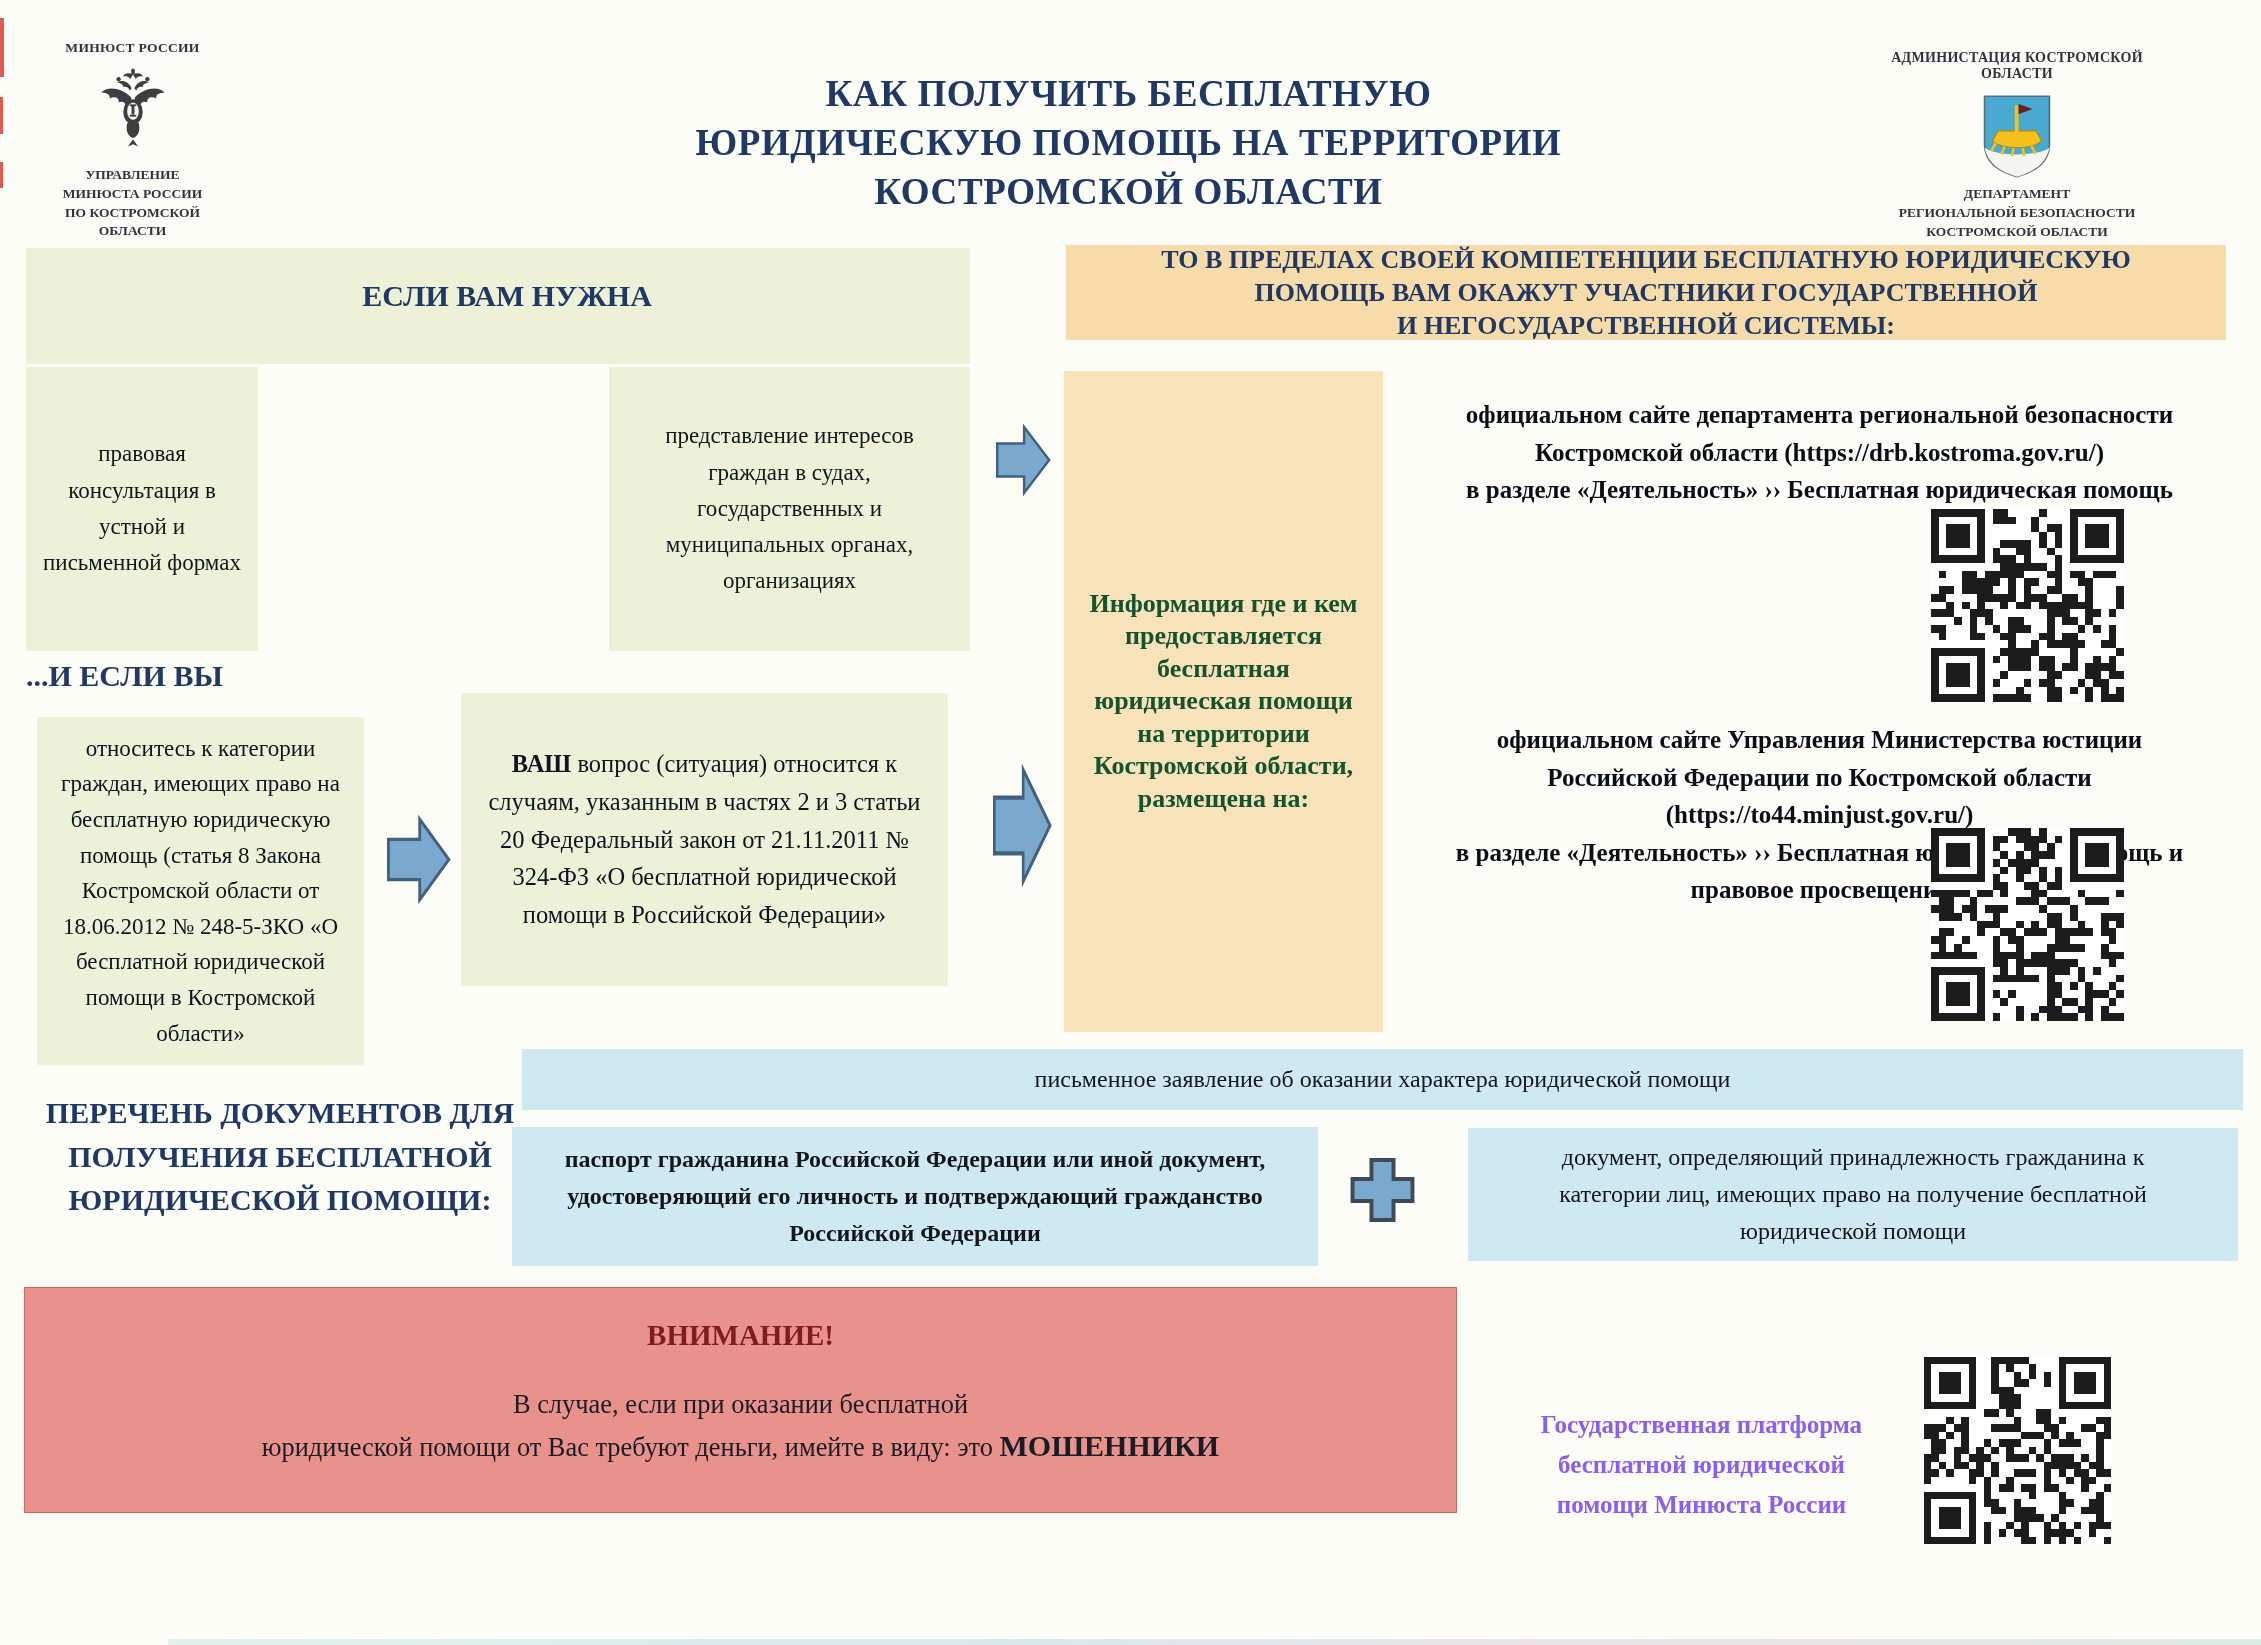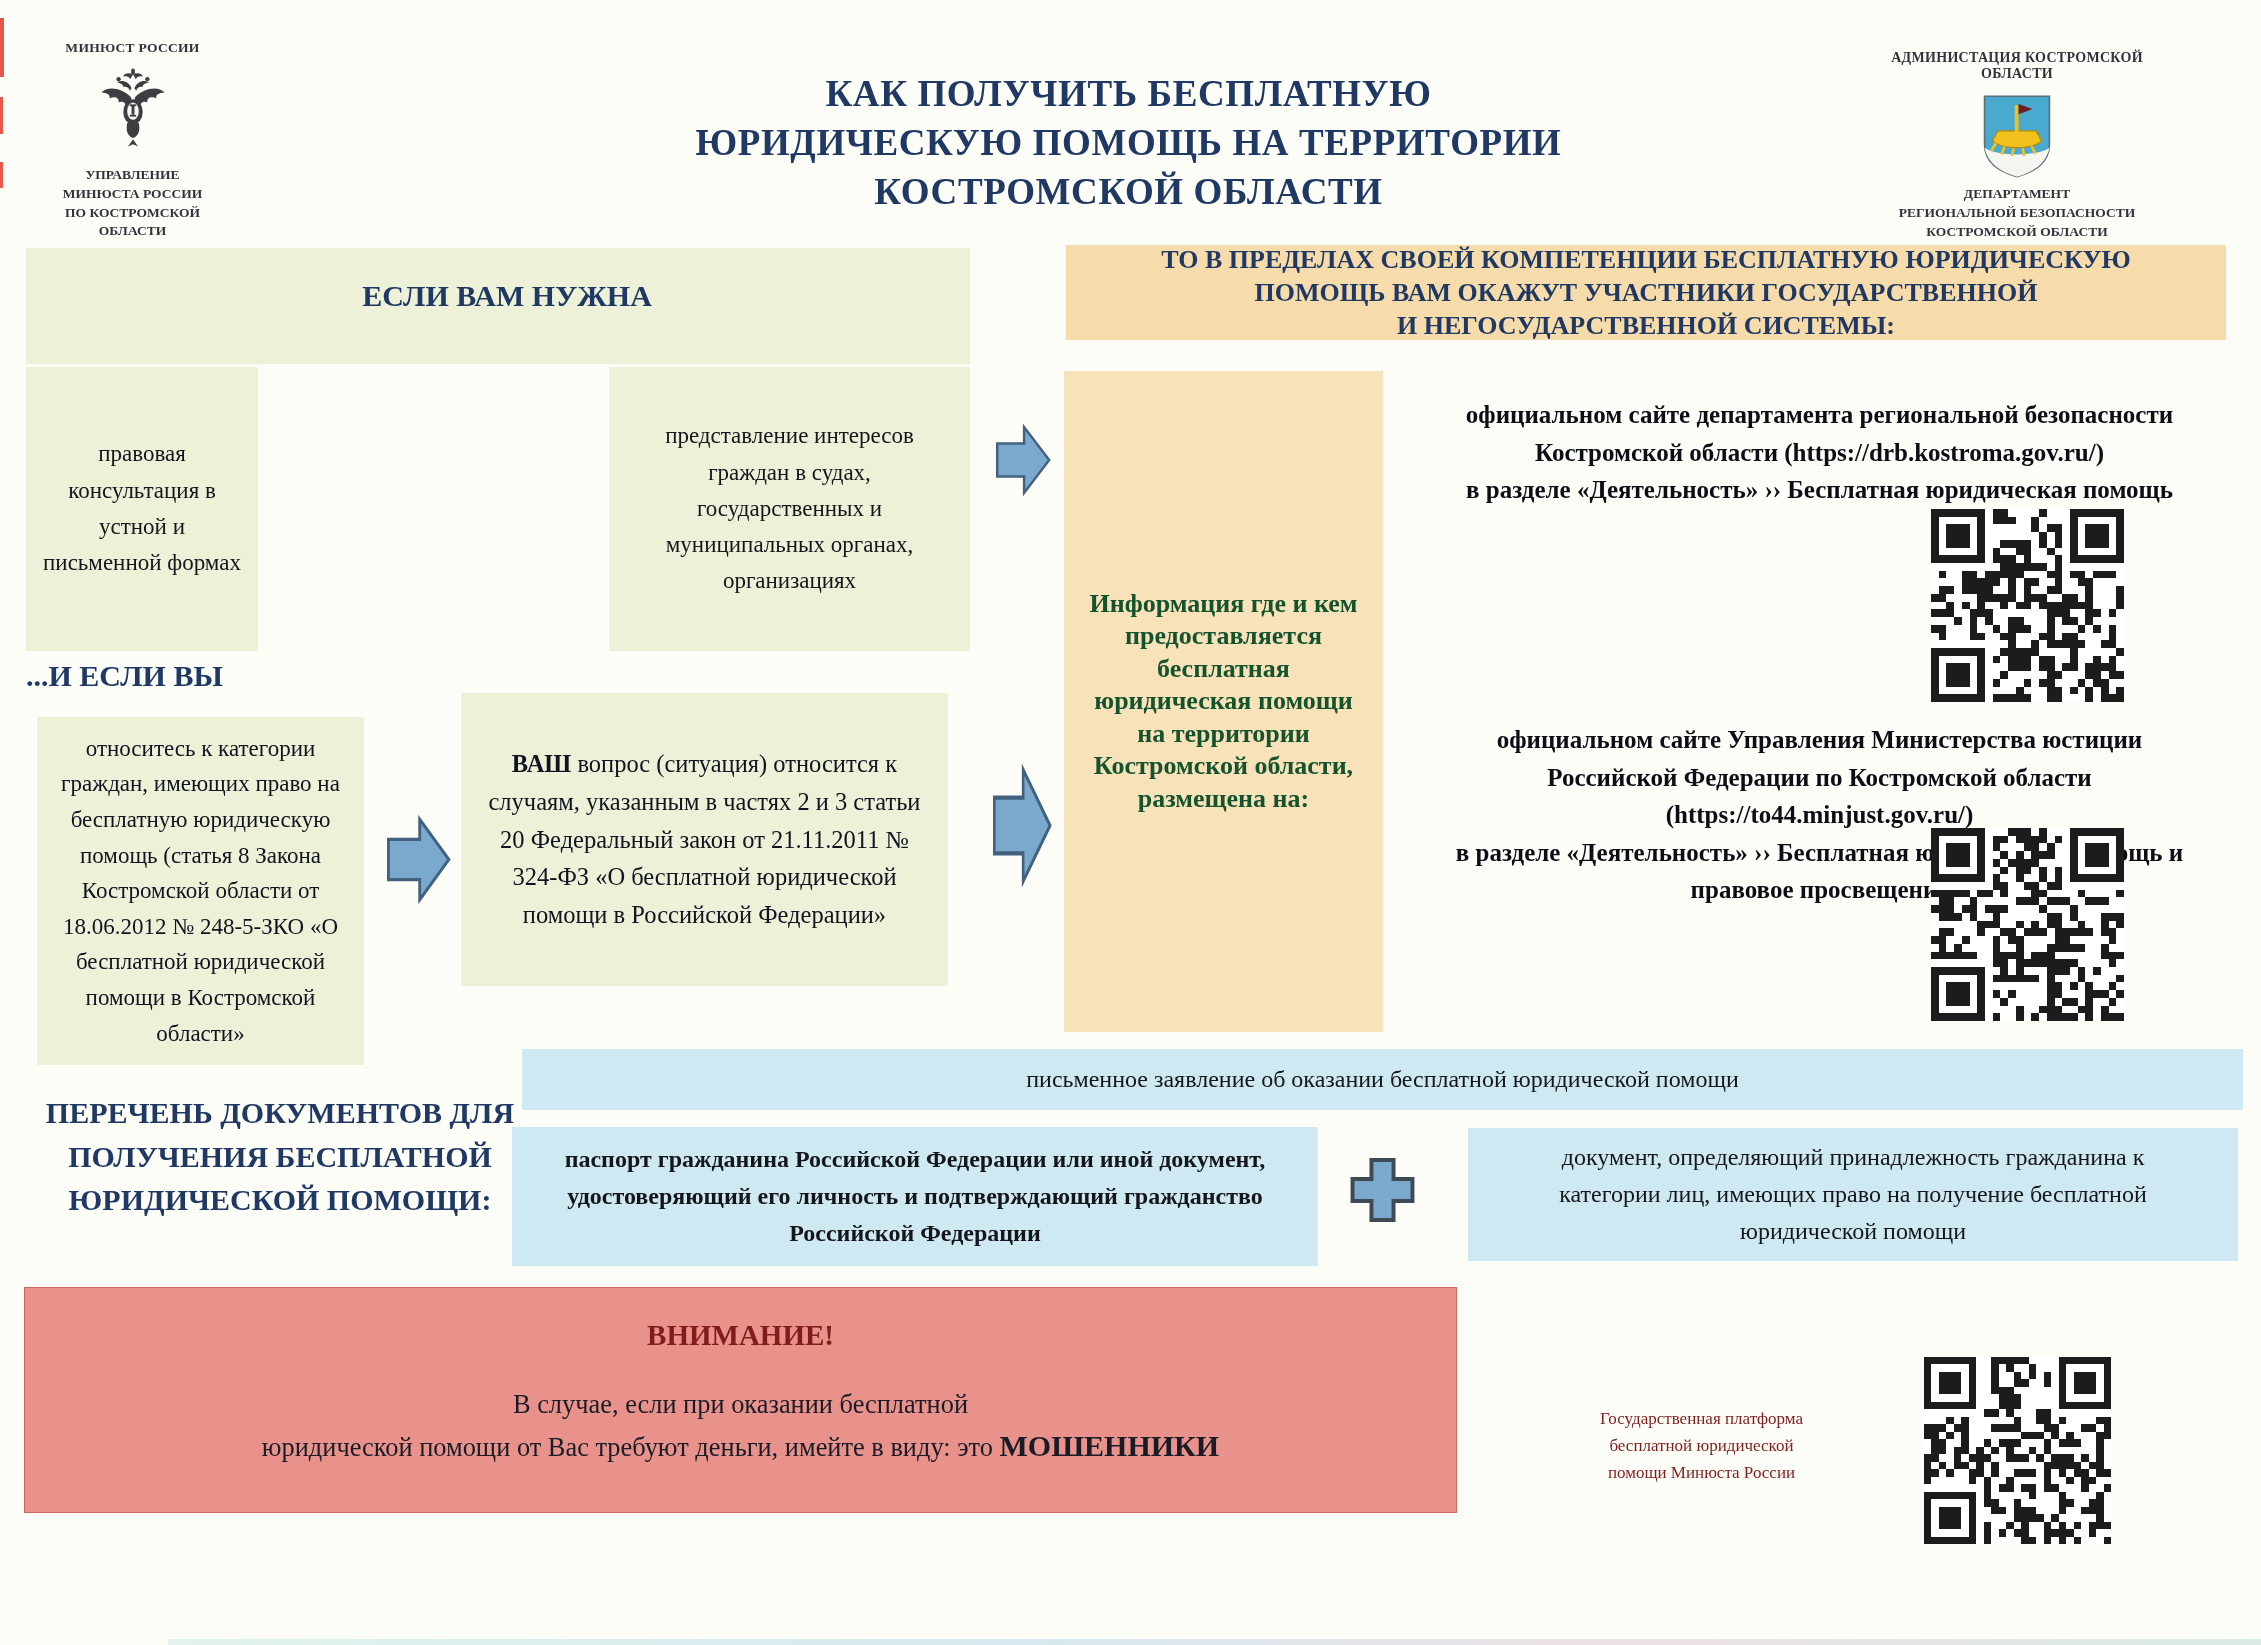--- a/index.html
+++ b/index.html
@@ -28,21 +28,21 @@
   .sec-head{color:#1f3864;font-weight:bold;font-size:30px;}
   .body-txt{color:#14161c;font-size:23px;line-height:1.58;}
   .body-lg{color:#101420;font-size:24.5px;line-height:1.55;}
   .prov-head{color:#1f3864;font-weight:bold;font-size:26px;line-height:1.27;}
   .info-txt{color:#14532d;font-weight:bold;font-size:26px;line-height:1.25;}
   .site-txt{color:#0c0e16;font-weight:bold;font-size:25px;line-height:1.5;}
   .blue-txt{color:#14161c;font-size:24px;line-height:1.55;}
   .warn-title{color:#7f1d1d;font-weight:bold;font-size:29px;}
   .warn-line{color:#191c26;font-size:26.4px;}
   .warn-bold{font-weight:bold;font-size:30px;}
-  .foot-cap{color:#7f1d1d;font-weight:normal;font-size:17px;line-height:1.6;}
+  .foot-cap{color:#8b5cf6;font-weight:bold;font-size:25px;line-height:1.6;}
   .qr{background:#fff;}
   .artifact-red{background:#e03b2f;opacity:.85;}
   .bottom-strip{background:linear-gradient(90deg,#d8efe9,#c8e2ea 40%,#e8d8e0 70%,#cfe6de);opacity:.75;}
 </style>
 </head>
 <body>
 
 <div id="poster">
 
   <div class="abs artifact-red" style="left:0;top:18px;width:3.9px;height:59px;"></div>
@@ -605,21 +605,21 @@
         <rect x="0" y="18" width="7" height="7" fill="#1c1c1c"></rect>
         <rect x="1" y="19" width="5" height="5" fill="#ffffff"></rect>
         <rect x="2" y="20" width="3" height="3" fill="#1c1c1c"></rect>
       </svg></div>
 
   <div class="abs center sec-head pre" style="left:35px;top:1091px;width:490px;line-height:1.45;">ПЕРЕЧЕНЬ ДОКУМЕНТОВ ДЛЯ
 ПОЛУЧЕНИЯ БЕСПЛАТНОЙ
 ЮРИДИЧЕСКОЙ ПОМОЩИ:</div>
 
   <div class="abs blue panel-flex" style="left:522px;top:1049px;width:1721px;height:61px;">
-    <div class="blue-txt center">письменное заявление об оказании бесплатной юридической помощи</div>
+    <div class="blue-txt center">письменное заявление об оказании характера юридической помощи</div>
   </div>
 
   <div class="abs blue panel-flex" style="left:512px;top:1127px;width:806px;height:139px;font-weight:bold;">
     <div class="blue-txt center pre">паспорт гражданина Российской Федерации или иной документ,
 удостоверяющий его личность и подтверждающий гражданство
 Российской Федерации</div>
   </div>
 
   <div class="abs" style="left:1347px;top:1154px;width:71px;height:72px;">
     <svg viewBox="0 0 90 90" width="71" height="72">

